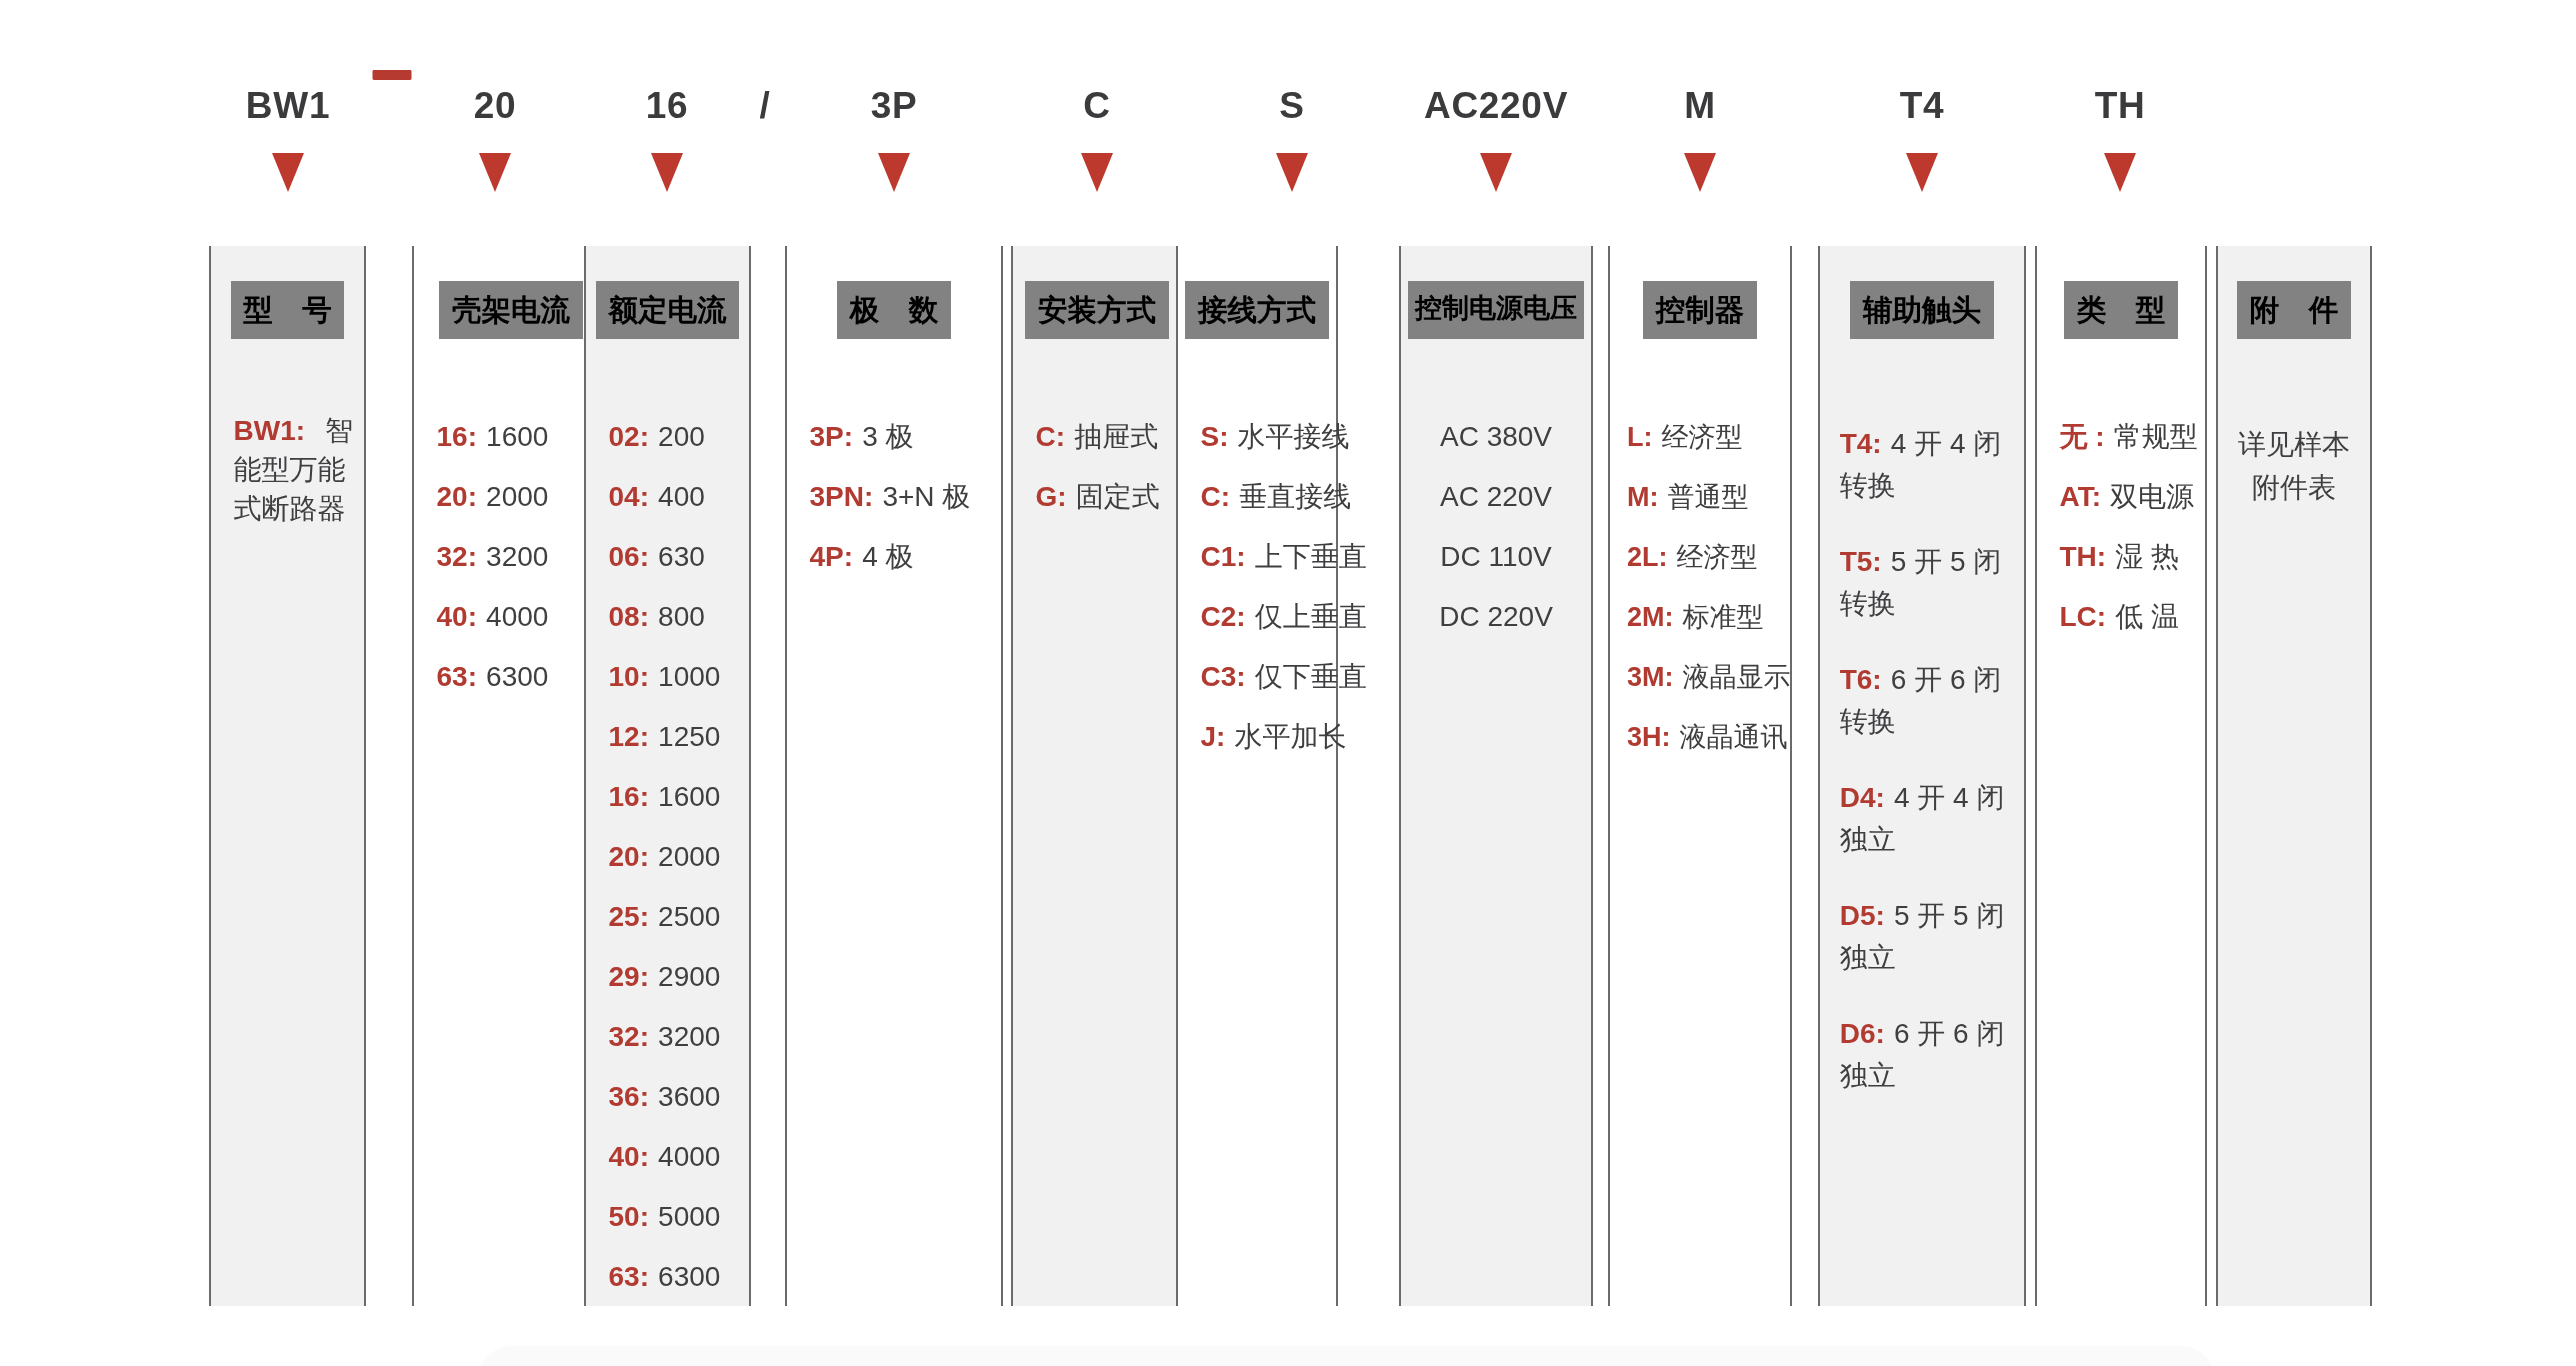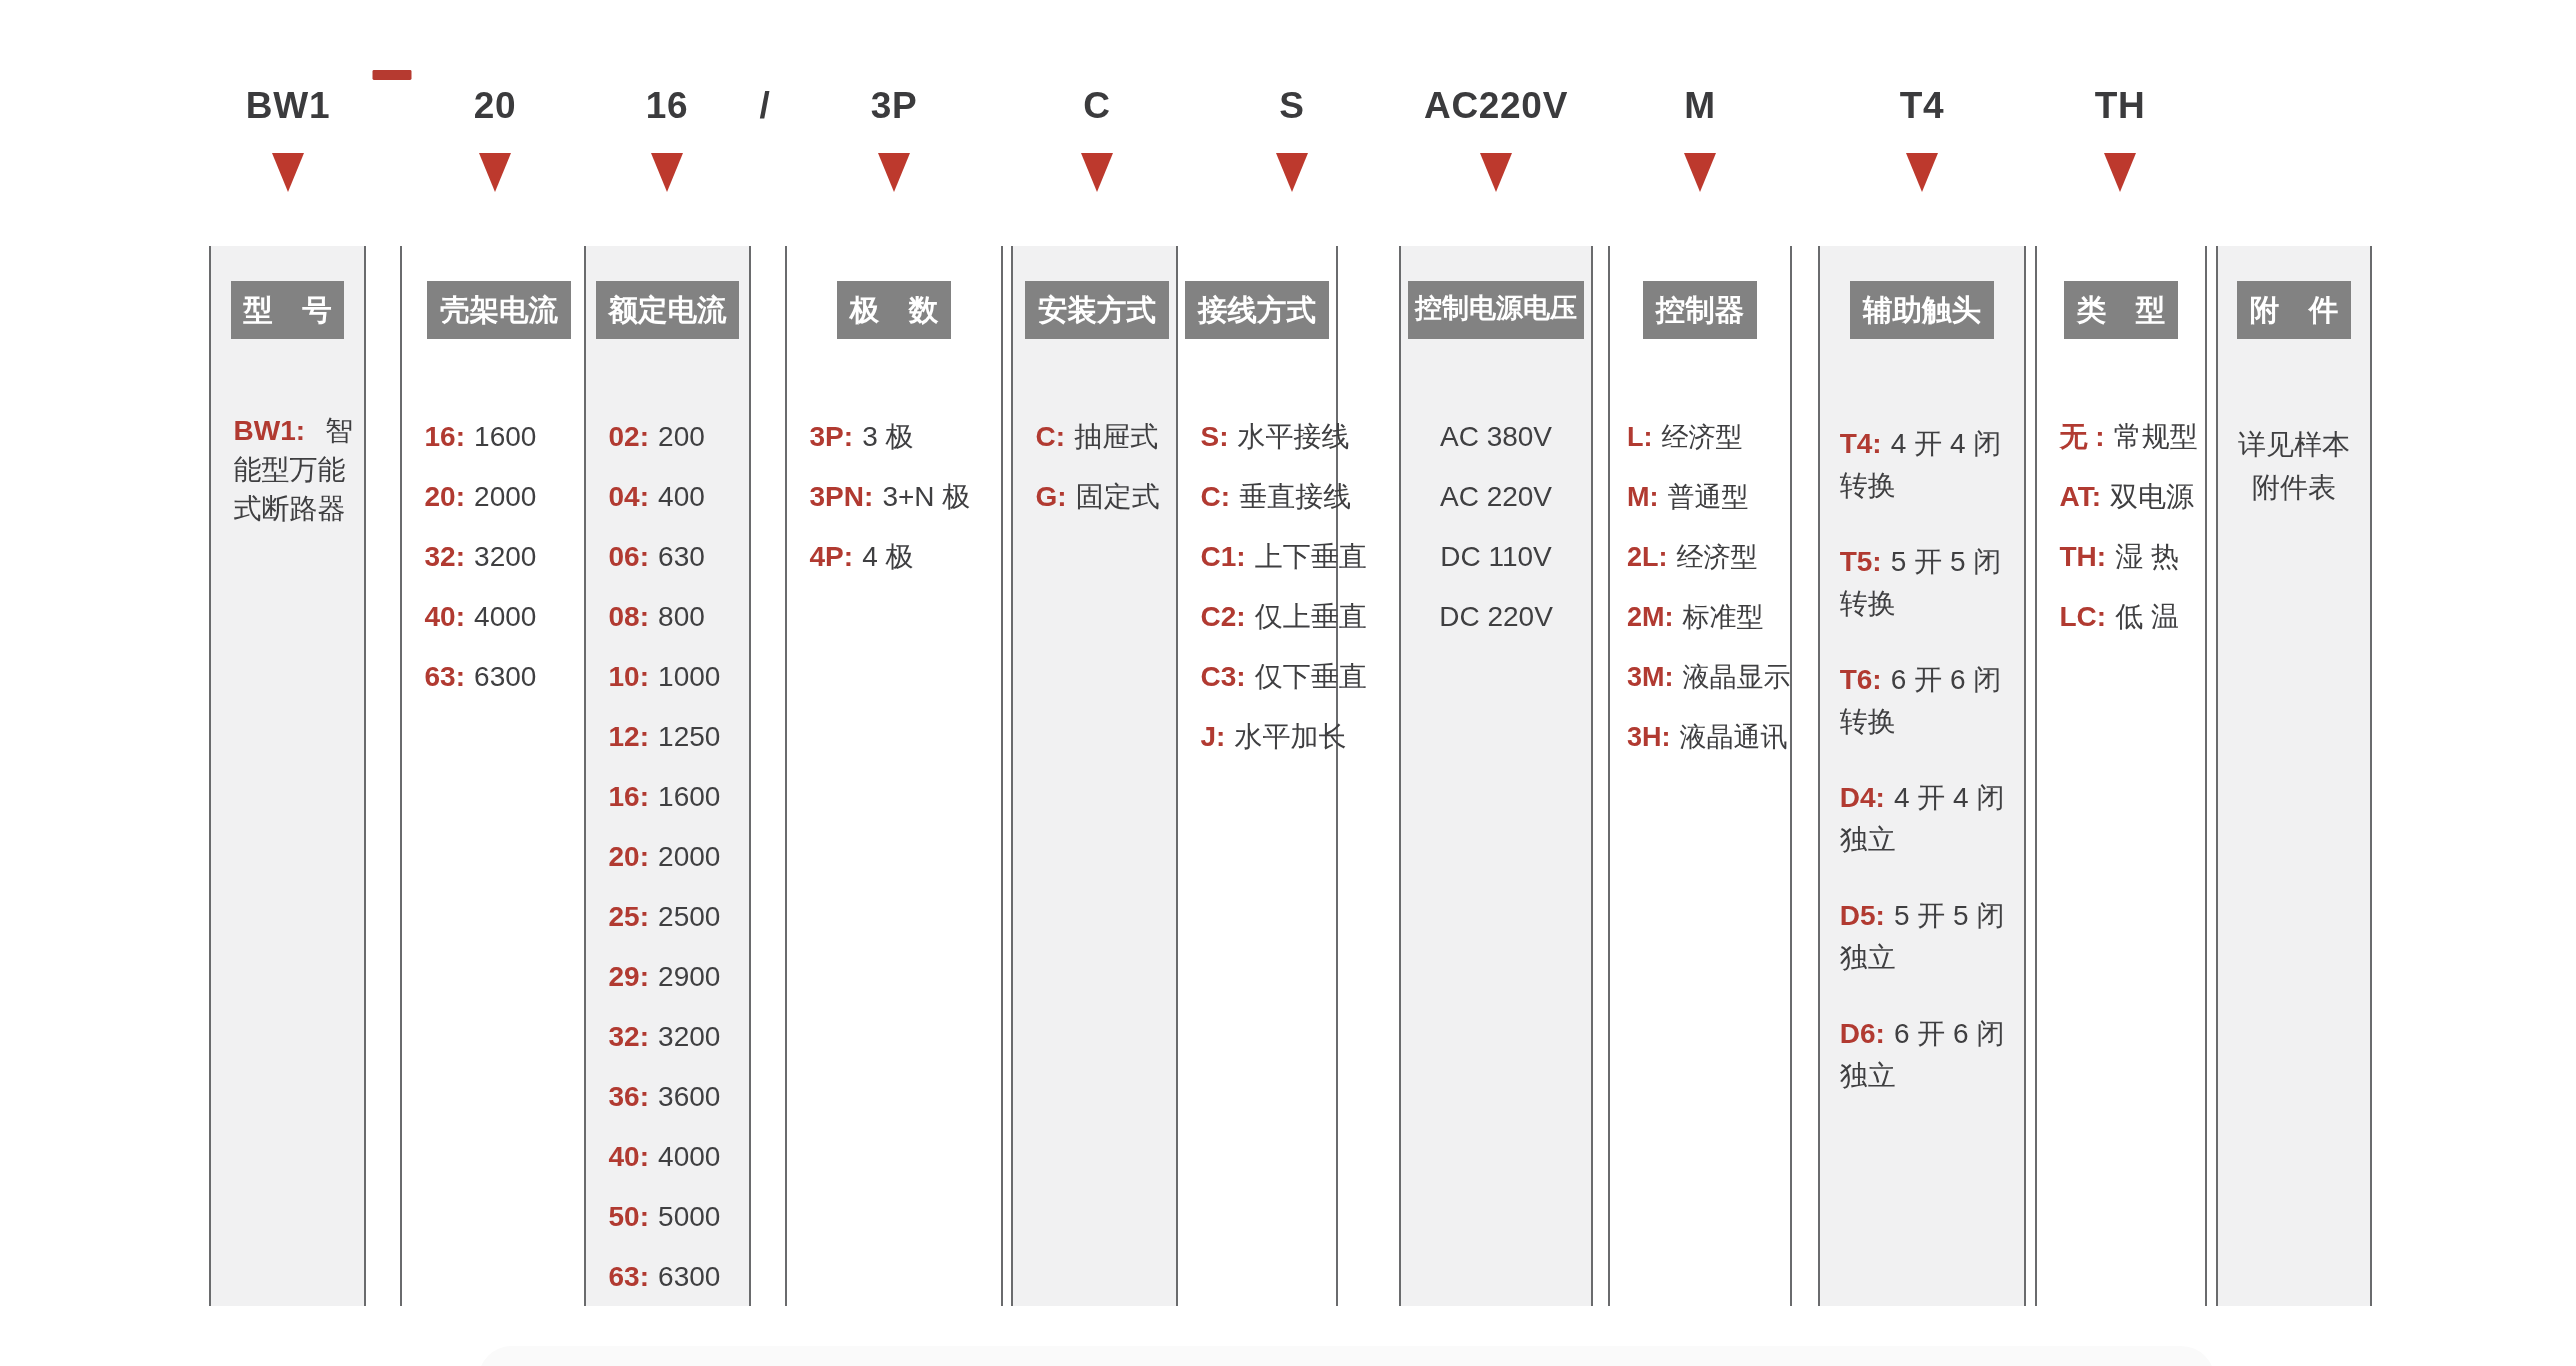--- a/index.html
+++ b/index.html
@@ -26,21 +26,21 @@
   
   .col{
     position:absolute;top:246px;height:1060px;
     border-left:2.1px solid #6a6b6d;border-right:2.1px solid #6a6b6d;
     background:#ffffff;box-sizing:border-box;
   }
   .col.gray{background:#f1f1f2;}
   .badge-row{text-align:center;}
   .badge{
     display:inline-block;margin-top:35px;height:58px;line-height:58px;
-    background:#828282;color:#ffffff;font-size:29.5px;font-weight:700;
+    background:#828282;color:#000000;font-size:29.5px;font-weight:700;
     padding:0 12.7px;white-space:nowrap;
   }
   .badge.small{font-size:27px;padding:0 7px;font-family:Liberation Mono, monospace;}
   .items{margin-top:68px;padding-left:22.5px;padding-right:4.2px;}
   .items.mt-tall{margin-top:84px;}
   .items.mt-para{margin-top:72px;}
   .items.center{padding-left:0;padding-right:0;text-align:center;}
   .item{
     height:60px;display:flex;align-items:center;
     font-size:28px;color:#3f3f41;white-space:nowrap;
@@ -96,21 +96,21 @@
   <div class="tri" style="left:1922px"></div>
   <div class="tri" style="left:2120px"></div>
 
   <section class="col gray" style="left:209px;width:157px">
     <div class="badge-row"><div class="badge">型　号</div></div>
     <div class="items mt-para">
       <p class="para"><span class="code">BW1:</span><span class="txt">智能型万能式断路器</span></p>
     </div>
   </section>
 
-  <section class="col" style="left:400px;width:198px">
+  <section class="col" style="left:412px;width:198px">
     <div class="badge-row"><div class="badge">壳架电流</div></div>
     <div class="items">
       <div class="item">
           <span class="code">16:</span>
           <span class="txt">1600</span>
         </div>
       <div class="item">
           <span class="code">20:</span>
           <span class="txt">2000</span>
         </div>

